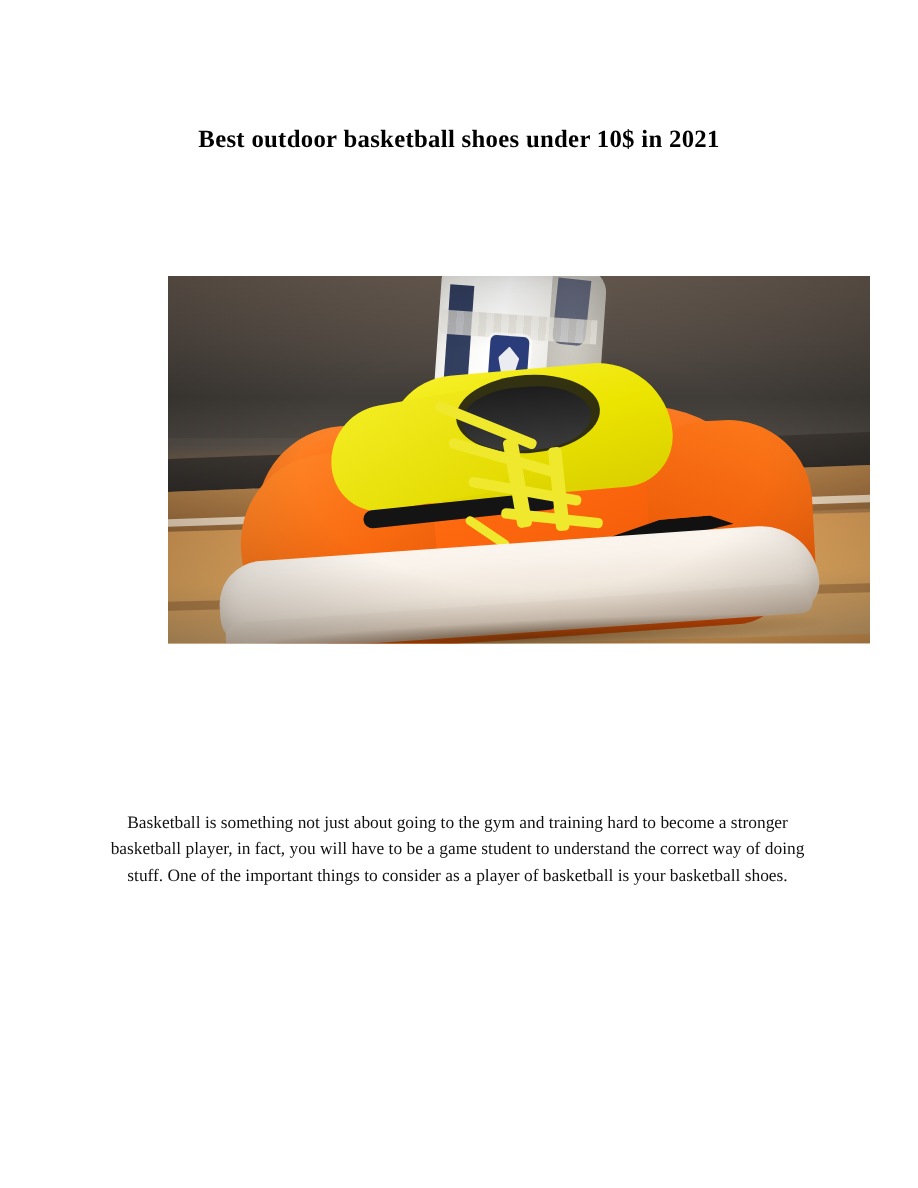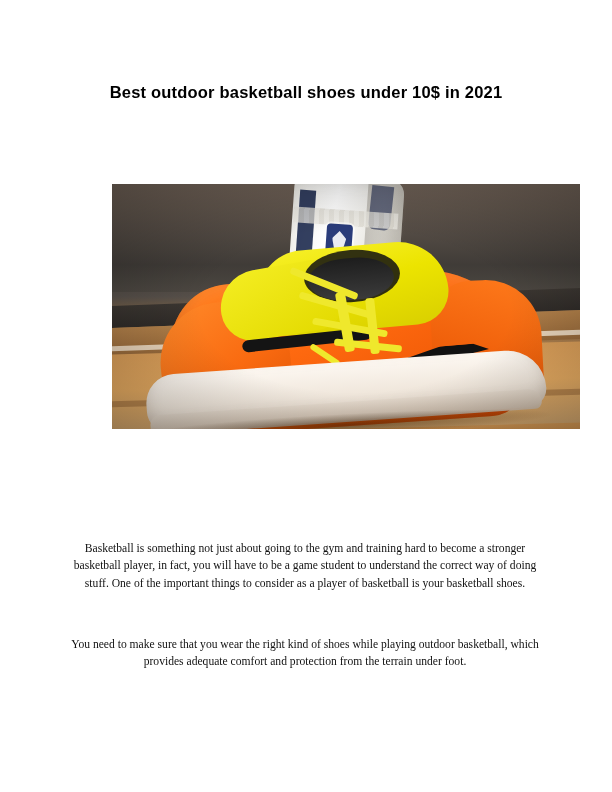--- a/index.html
+++ b/index.html
@@ -20,21 +20,21 @@
     height: 792px;
     box-sizing: border-box;
     background: #ffffff;
   }
   .doc-title {
     position: absolute;
     top: 72px;
     left: 0;
     width: 612px;
     text-align: center;
-    font-family: Liberation Sans, sans-serif;
+    font-family: Liberation Serif, serif;
     font-weight: bold;
     font-size: 16.5px;
     letter-spacing: 0.2px;
     color: #000000;
   }
   .figure {
     position: absolute;
     top: 168px;
     left: 72px;
     width: 468px;
@@ -394,15 +394,14 @@
       <div class="midsole"></div>
       <div class="outsole"></div>
       <div class="ground-shadow"></div>
 
       <div class="court-vign"></div>
     </div>
   </figure>
 
   <p class="para para-1"> Basketball is something not just about going to the gym and training hard to become a stronger basketball player, in fact, you will have to be a game student to understand the correct way of doing stuff. One of the important things to consider as a player of basketball is your basketball shoes.</p>
 
-  <p class="para para-2">You need to make sure that you wear the right kind of shoes while playing outdoor basketball, which provides adequate comfort and protection from the terrain under foot.</p>
 
 </div>
 
 </body></html>

